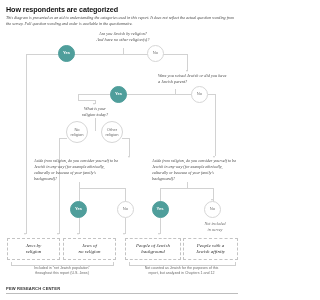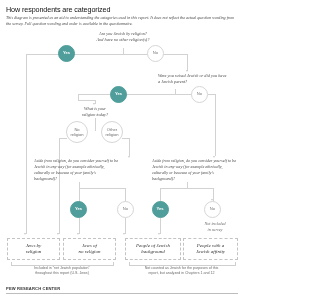--- a/index.html
+++ b/index.html
@@ -8,21 +8,21 @@
     background:#ffffff;
     font-family:"Liberation Sans", sans-serif;
     color:#2b2b2b;
     overflow:hidden;
     position:relative;
   }
   #root{position:relative;width:245px;height:300px;}
 
   .title{
     position:absolute;left:6px;top:5px;width:232px;
-    font-size:7.2px;font-weight:normal;letter-spacing:-0.1px;
+    font-size:7.2px;font-weight:bold;letter-spacing:-0.1px;
     color:#111;
   }
   .subtitle{
     position:absolute;left:6px;top:15px;width:232px;
     font-family:"Liberation Serif", serif;
     font-style:italic;
     font-size:4.1px;line-height:1.5;
     color:#4a4a4a;
   }
 

